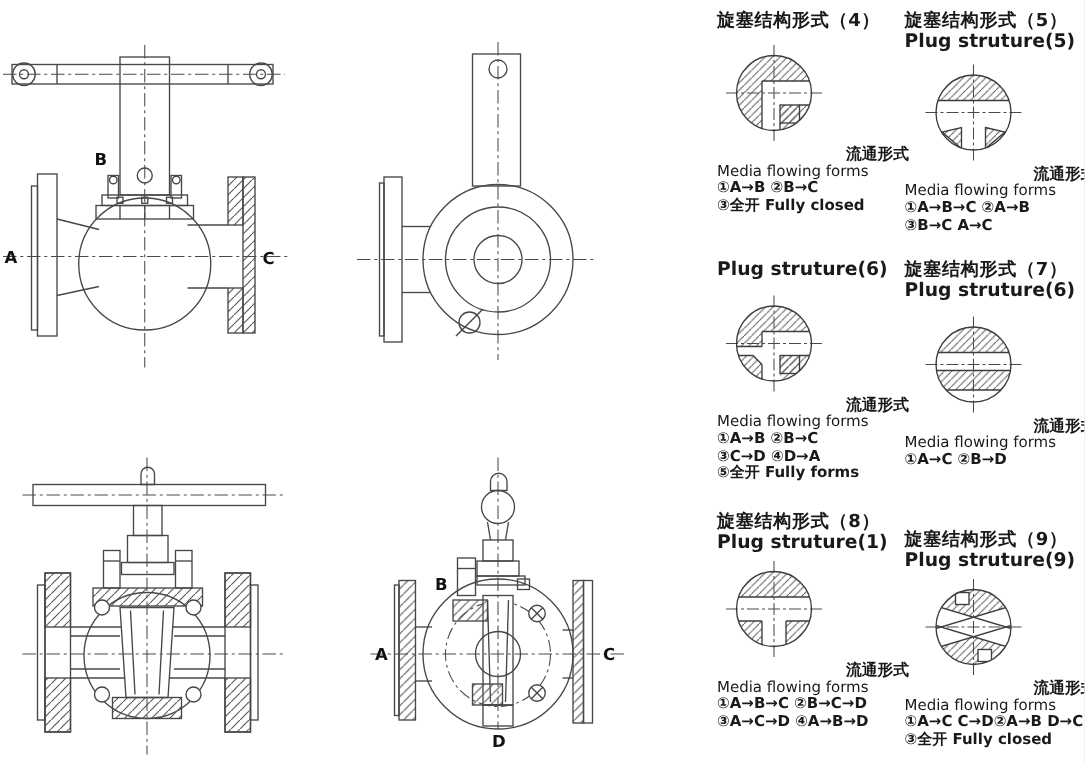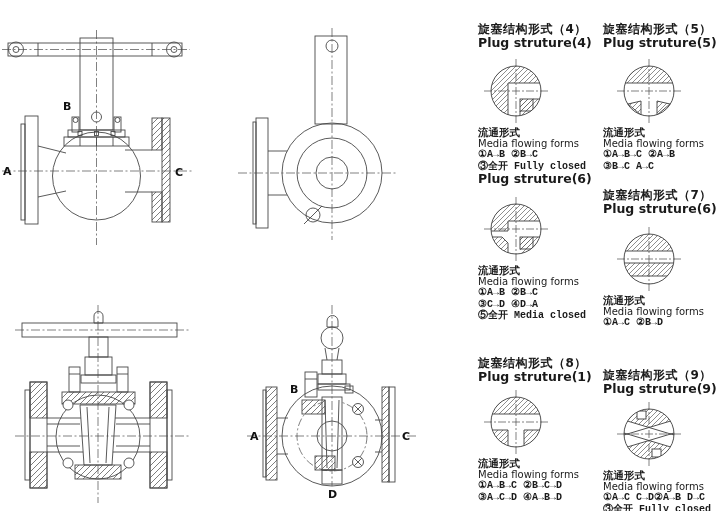--- a/index.html
+++ b/index.html
@@ -1,26 +1,26 @@
 <!DOCTYPE html>
 <html><head>
 <meta charset="utf-8">
 <style>
   html,body{margin:0;padding:0;background:#e8e8e8;}
   #page{position:relative;width:723px;height:511px;background:#ffffff;overflow:hidden;
         font-family:"DejaVu Sans",sans-serif;color:#1a1a1a;}
   svg{position:absolute;overflow:visible;}
   .panel{position:absolute;width:128px;}
-  .tzh{font-size:12px;font-weight:bold;line-height:14px;letter-spacing:0.5px;white-space:nowrap;margin-top:16px;}
+  .tzh{font-size:12px;font-weight:bold;line-height:14px;letter-spacing:0.5px;white-space:nowrap;}
   .ten{font-size:12.5px;font-weight:bold;line-height:13px;white-space:nowrap;}
   .pcirc{position:static;display:block;}
   .m1{margin-top:9px;} .m2{margin-top:11px;} .m3{margin-top:6px;}
-  .fzh{font-size:10.5px;font-weight:bold;line-height:12px;margin-top:2px;}
+  .fzh{font-size:10.5px;font-weight:bold;line-height:12px;margin-top:2px;text-align:right;}
   .fen{font-size:10px;font-weight:normal;line-height:11px;white-space:nowrap;}
-  .fl{font-size:10px;font-weight:bold;line-height:11.5px;white-space:nowrap;font-family:Liberation Mono, monospace;}
+  .fl{font-size:10px;font-weight:bold;line-height:11.5px;white-space:nowrap;}
   .lbl{font:bold 11px "DejaVu Sans",sans-serif;fill:#111;}
 </style>
 </head>
 <body>
 
 <div id="page">
 
   <svg style="left:0;top:0" width="200" height="250" viewBox="0 0 200 250" fill="none" stroke="#474747" stroke-width="0.9">
     <defs>
       <pattern id="hd1" patternUnits="userSpaceOnUse" width="6" height="6">
@@ -230,21 +230,20 @@
       <line x1="2" y1="136" x2="172" y2="136"></line>
     </g>
     <text class="lbl" x="5" y="140" stroke="none">A</text>
     <text class="lbl" x="45" y="93" stroke="none">B</text>
     <text class="lbl" x="157" y="140" stroke="none">C</text>
     <text class="lbl" x="83" y="198" stroke="none">D</text>
   </svg>
 
   <div class="panel" style="left:478px;top:6px">
     <div class="tzh">旋塞结构形式（4）</div>
-    <div class="ten">Plug struture(4)</div>
     <svg class="pcirc m1" style="margin-left:5px" width="66" height="66" viewBox="-33 -33 66 66" fill="none" stroke="#3c3c3c" stroke-width="0.9">
       <defs>
         <pattern id="h0" patternUnits="userSpaceOnUse" width="5" height="5">
             <path d="M0,5 L5,0" stroke="#5d5d5d" stroke-width="0.7"></path>
           </pattern>
         <clipPath id="c0">
             <circle r="25"></circle>
           </clipPath>
       </defs>
       <g clip-path="url(#c0)">
@@ -329,21 +328,21 @@
       <g stroke="#4a4a4a" stroke-width="0.7" stroke-dasharray="8 2 2 2">
         <line x1="-32" y1="0" x2="32" y2="0"></line>
           <line x1="0" y1="-32" x2="0" y2="32"></line>
       </g>
       <circle r="25"></circle>
     </svg>
     <div class="fzh">流通形式</div>
     <div class="fen">Media flowing forms</div>
     <div class="fl">①A→B ②B→C</div>
     <div class="fl">③C→D ④D→A</div>
-    <div class="fl">⑤全开 Media closed</div>
+    <div class="fl">⑤全开 Fully forms</div>
   </div>
 
   <div class="panel" style="left:603px;top:172px">
     <div class="tzh">旋塞结构形式（7）</div>
     <div class="ten">Plug struture(6)</div>
     <svg class="pcirc m2" style="margin-left:13px" width="66" height="66" viewBox="-33 -33 66 66" fill="none" stroke="#3c3c3c" stroke-width="0.9">
       <defs>
         <pattern id="h3" patternUnits="userSpaceOnUse" width="5" height="5">
             <path d="M0,5 L5,0" stroke="#5d5d5d" stroke-width="0.7"></path>
           </pattern>

